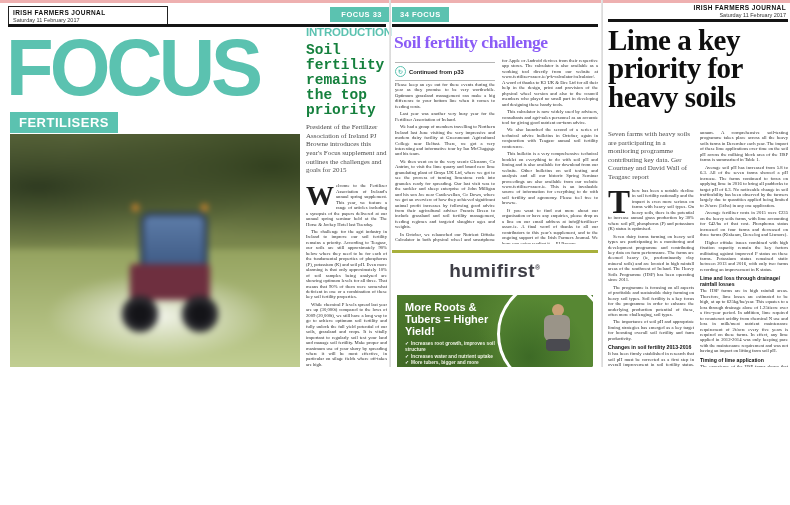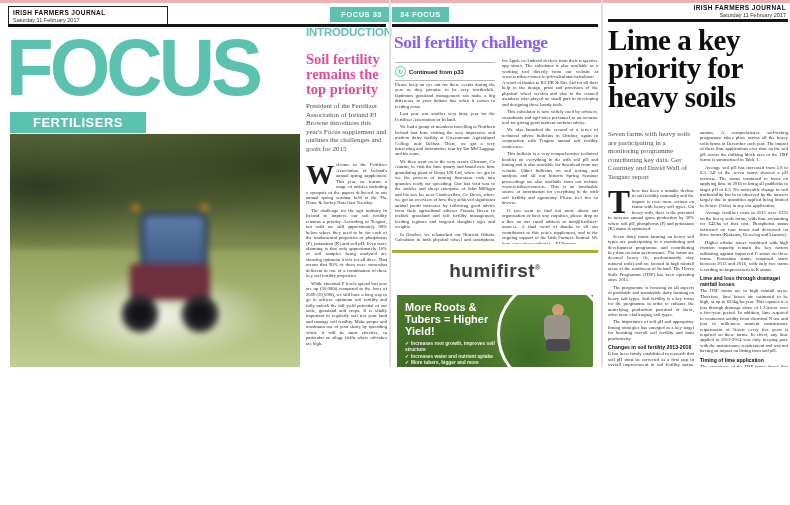--- a/index.html
+++ b/index.html
@@ -28,21 +28,21 @@
   .cont-icon{display:inline-flex;align-items:center;justify-content:center;width:9px;height:9px;
              border:1px solid #5bc2b0;border-radius:50%;color:#5bc2b0;font-size:6px;line-height:1;}
 
   
   .lp-header{position:absolute;left:8px;top:6px;width:150px;border:1px solid #222;padding:2px 4px;}
   .lp-tag{right:400px;left:auto;top:7px;} .lp-tag{position:absolute;left:330px;width:44px;text-align:right;}
   .lp-rule{left:8px;top:24px;width:378px;}
   .focus-title{position:absolute;left:6px;top:28px;font-size:78px;font-weight:900;
                color:#5bc2b0;letter-spacing:-4px;line-height:1;transform:scaleY(1.02);}
   .fert-tag{position:absolute;left:10px;top:112px;background:#5bc2b0;color:#fff;
-            font-weight:bold;font-size:13px;letter-spacing:.5px;padding:3px 23px;}
+            font-weight:bold;font-size:13px;letter-spacing:.5px;padding:3px 9px;}
   .photo{position:absolute;left:10px;top:134px;width:290px;height:276px;overflow:hidden;background:#8e9a5e;}
   .scene{position:absolute;left:-8px;top:-8px;right:-8px;bottom:-8px;filter:blur(3px);}
   .trees{position:absolute;left:0;top:0;right:0;height:46%;
     background:radial-gradient(ellipse at 12% 45%, #2e3a20 0%, rgba(46,58,32,0) 60%),
                radial-gradient(ellipse at 88% 30%, #32401f 0%, rgba(50,64,31,0) 55%),
                linear-gradient(#59653a,#7d8a4e);}
   .field{position:absolute;left:0;bottom:0;right:0;height:58%;
     background:linear-gradient(#94a25f,#c1ce92 70%,#ccd7a3);}
   .mist{position:absolute;left:14%;top:50%;width:74%;height:30%;
     background:radial-gradient(ellipse,rgba(255,255,255,.85),rgba(255,255,255,0) 70%);}
@@ -51,22 +51,22 @@
        border-radius:10px 10px 4px 4px;background:linear-gradient(#5d7ca8,#3a5680);}
   .tbody{position:absolute;left:10px;top:60px;width:80px;height:36px;background:#6e2f3f;border-radius:4px;}
   .wheel{position:absolute;bottom:0;width:36px;height:36px;border-radius:50%;background:#141418;
          box-shadow:inset 0 0 0 7px #2b2b30;}
   .wl{left:2px;} .wr{right:2px;}
   .light{position:absolute;top:0;width:7px;height:7px;border-radius:50%;background:#d8872c;}
   .l1{left:12px;} .l2{right:12px;}
 
   .intro-col{position:absolute;left:306px;top:26px;width:81px;}
   .kicker{color:#5bc2b0;font-weight:900;font-size:11.5px;letter-spacing:-.2px;}
-  .intro-head{font-family:Liberation Serif, serif;font-weight:bold;font-size:14.5px;
-              line-height:1.04;color:#ec4899;margin-top:14px;}
+  .intro-head{font-family:Liberation Mono, monospace;font-weight:bold;font-size:14.5px;
+              line-height:1.04;color:#15803d;margin-top:5px;}
   .intro-stand{margin-top:5px;height:56px;overflow:hidden;}
   .intro-body{margin-top:4px;height:186px;}
   .lp-continued{position:absolute;left:306px;top:398px;width:81px;border-top:1px solid #bbb;padding-top:3px;}
 
   .grolime{position:absolute;left:8px;top:418px;width:376px;height:80px;background:#fff;
            border:2px solid #f0a32a;border-radius:10px;}
   .g-logo{position:absolute;left:16px;top:4px;font-size:28px;font-weight:900;color:#76a42e;
           letter-spacing:-1px;line-height:1;display:flex;align-items:center;}
   .g-sun{display:inline-block;width:27px;height:27px;border-radius:50%;margin:0 1px;
          background:linear-gradient(#f29a1f 0 55%,#fff 55% 62%,#f29a1f 62% 74%,#fff 74% 80%,#f29a1f 80%);}

